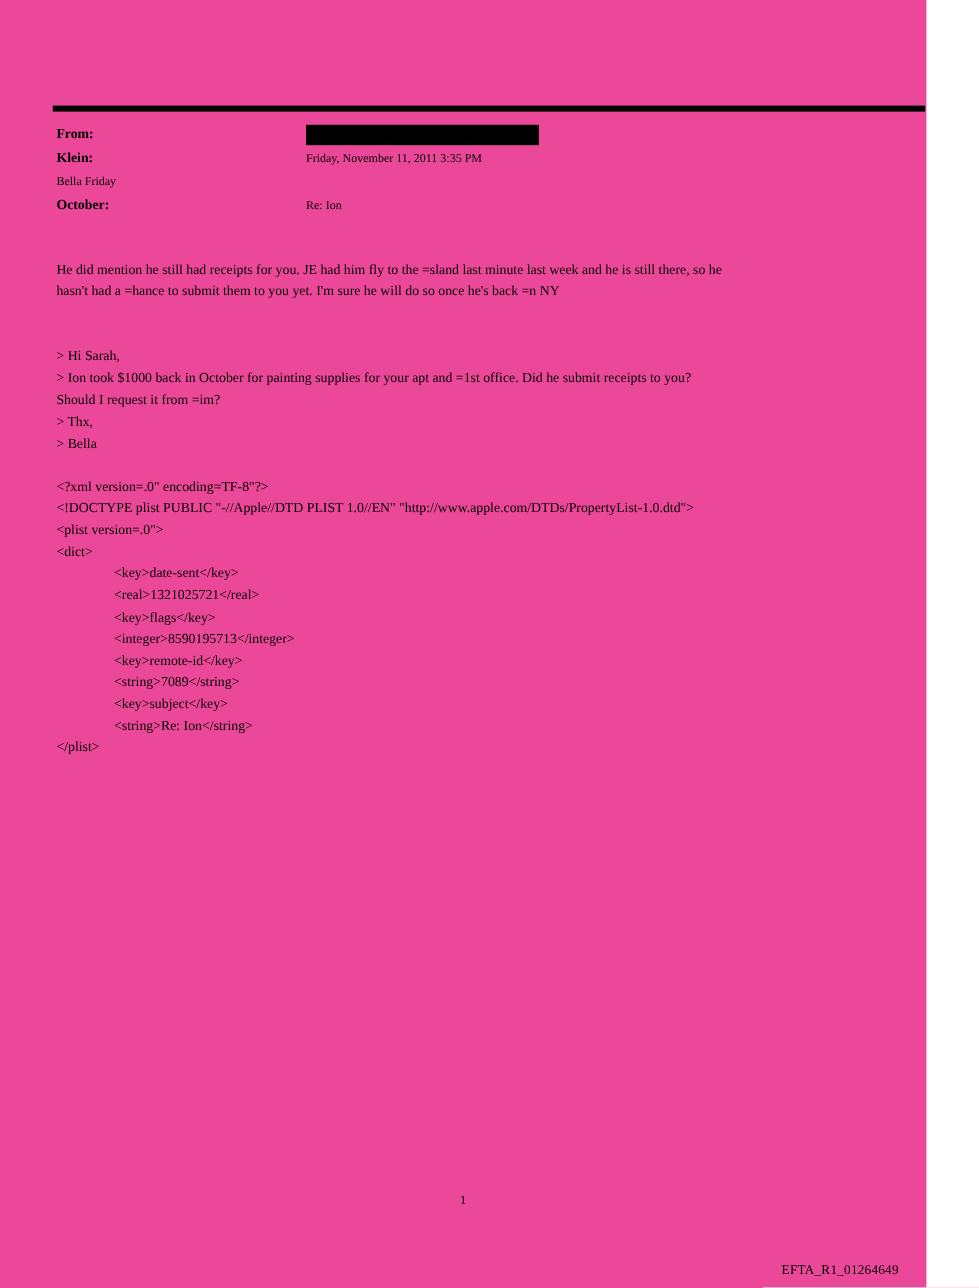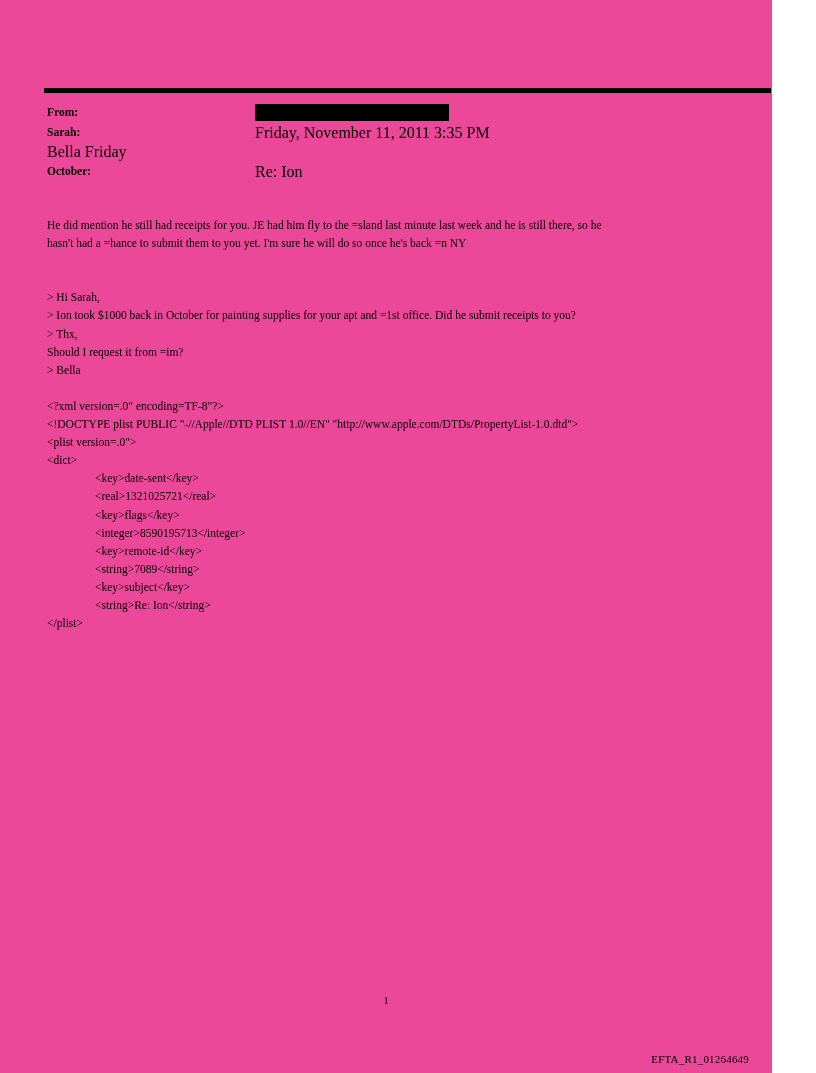--- a/index.html
+++ b/index.html
@@ -34,21 +34,21 @@
   }
   .header-label {
     width: 208px;
     flex: 0 0 208px;
     font-weight: bold;
     font-size: 11.5px;
     line-height: 15px;
     padding-top: 2px;
   }
   .header-value {
-    font-size: 16px;
+    font-size: 10px;
     line-height: 15px;
     padding-top: 2px;
     white-space: pre;
   }
   .header-value.redacted {
     padding: 0;
     margin-top: 1px;
     width: 194px;
     height: 17px;
     background: #000000;
@@ -89,21 +89,21 @@
 
   <div class="top-rule"></div>
 
   <div class="email-header" id="header-rows">
   <div class="header-row">
     <span class="header-label">From:</span>
     <span class="header-value redacted"></span>
   </div>
 
   <div class="header-row">
-    <span class="header-label">Sarah:</span>
+    <span class="header-label">Klein:</span>
     <span class="header-value">Friday, November 11, 2011 3:35 PM</span>
   </div>
 
   <div class="header-row">
     <span class="header-value">Bella Friday</span>
   </div>
 
   <div class="header-row">
     <span class="header-label">October:</span>
     <span class="header-value">Re: Ion</span>
@@ -117,23 +117,23 @@
 
   <div class="body-line">&nbsp;</div>
 
 
   <div class="body-line">&nbsp;</div>
 
   <div class="body-line">&gt; Hi Sarah,</div>
 
   <div class="body-line">&gt; Ion took $1000 back in October for painting supplies for your apt and =1st office. Did he submit receipts to you?</div>
 
+  <div class="body-line">Should I request it from =im?</div>
+
   <div class="body-line">&gt; Thx,</div>
-
-  <div class="body-line">Should I request it from =im?</div>
 
   <div class="body-line">&gt; Bella</div>
 
   <div class="body-line">&nbsp;</div>
 
   <div class="body-line">&lt;?xml version=.0" encoding=TF-8"?&gt;</div>
 
   <div class="body-line">&lt;!DOCTYPE plist PUBLIC "-//Apple//DTD PLIST 1.0//EN" "http://www.apple.com/DTDs/PropertyList-1.0.dtd"&gt;</div>
 
   <div class="body-line">&lt;plist version=.0"&gt;</div>

